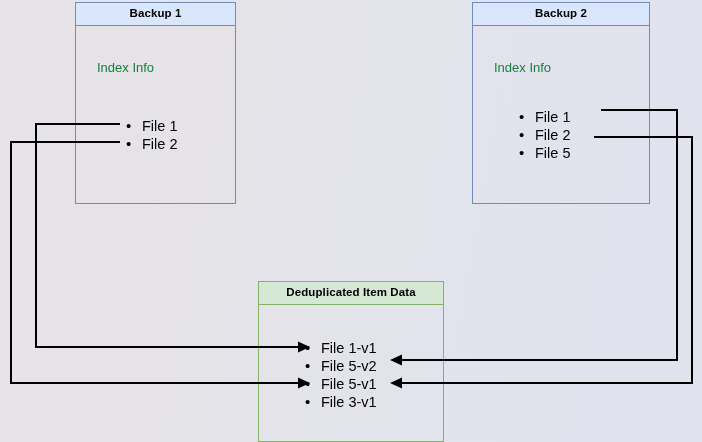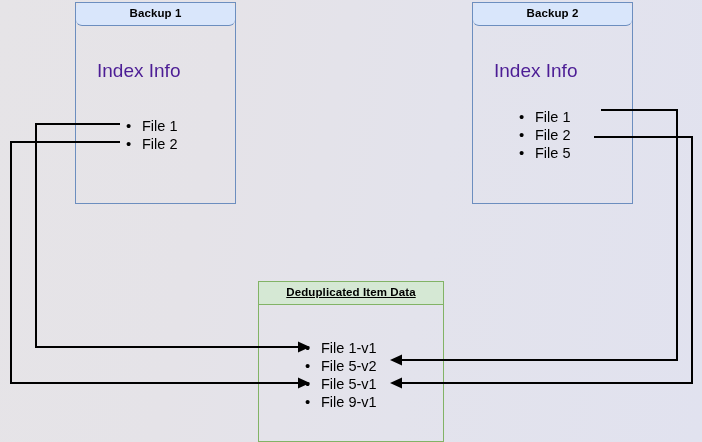--- a/index.html
+++ b/index.html
@@ -41,36 +41,35 @@
     width: 100%;
   }
 
   
   .box.blue {
     border: 1.5px solid #6c8ebf;
   }
   .box.blue .box-header {
     background: #d9e6fb;
     border-bottom: 1.5px solid #6c8ebf;
-    border-radius: 6px;
   }
 
   
   .box.green {
     border: 1.5px solid #82b366;
   }
   .box.green .box-header {
     background: #d5e8d4;
     border-bottom: 1.5px solid #82b366;
   }
 
   .index-label {
     position: absolute;
-    font-size: 19px;
-    color: #4c1d95;
+    font-size: 13px;
+    color: #15803d;
     white-space: nowrap;
   }
 
   
   ul.file-list {
     position: absolute;
     margin: 0;
     padding: 0;
     list-style: none;
   }
@@ -122,40 +121,40 @@
     <div class="box-header">Backup 1</div>
     <div class="box-body" style="height:176px;">
       <div class="index-label" style="left:21px; top:34px;">Index Info</div>
       <ul class="file-list" style="left:50px; top:91px;">
         <li>File 1</li>
         <li>File 2</li>
       </ul>
     </div>
   </div>
 
-  <div class="box blue" style="left:472px; top:2px; width:161px; height:202px;">
+  <div class="box blue" style="left:472px; top:2px; width:178px; height:202px;">
     <div class="box-header">Backup 2</div>
     <div class="box-body" style="height:176px;">
       <div class="index-label" style="left:21px; top:34px;">Index Info</div>
       <ul class="file-list" style="left:46px; top:82px;">
         <li>File 1</li>
         <li>File 2</li>
         <li>File 5</li>
       </ul>
     </div>
   </div>
 
-  <div class="box green" style="left:258px; top:281px; width:186px; height:161px;text-decoration:underline;">
+  <div class="box green" style="left:258px; top:281px; width:186px; height:161px;">
     <div class="box-header">Deduplicated Item Data</div>
     <div class="box-body" style="height:135px;">
       <ul class="file-list" style="left:46px; top:34px;text-align:right;">
         <li>File 1-v1</li>
         <li>File 5-v2</li>
         <li>File 5-v1</li>
-        <li>File 9-v1</li>
+        <li>File 3-v1</li>
       </ul>
     </div>
   </div>
 
   <svg id="connectors" viewBox="0 0 702 442" width="702" height="442">
 
     <g>
       <path d="M 120 124 L 36 124 L 36 347 L 298 347"></path>
       <polygon points="298,341.5 310,347 298,352.5"></polygon>
     </g>

